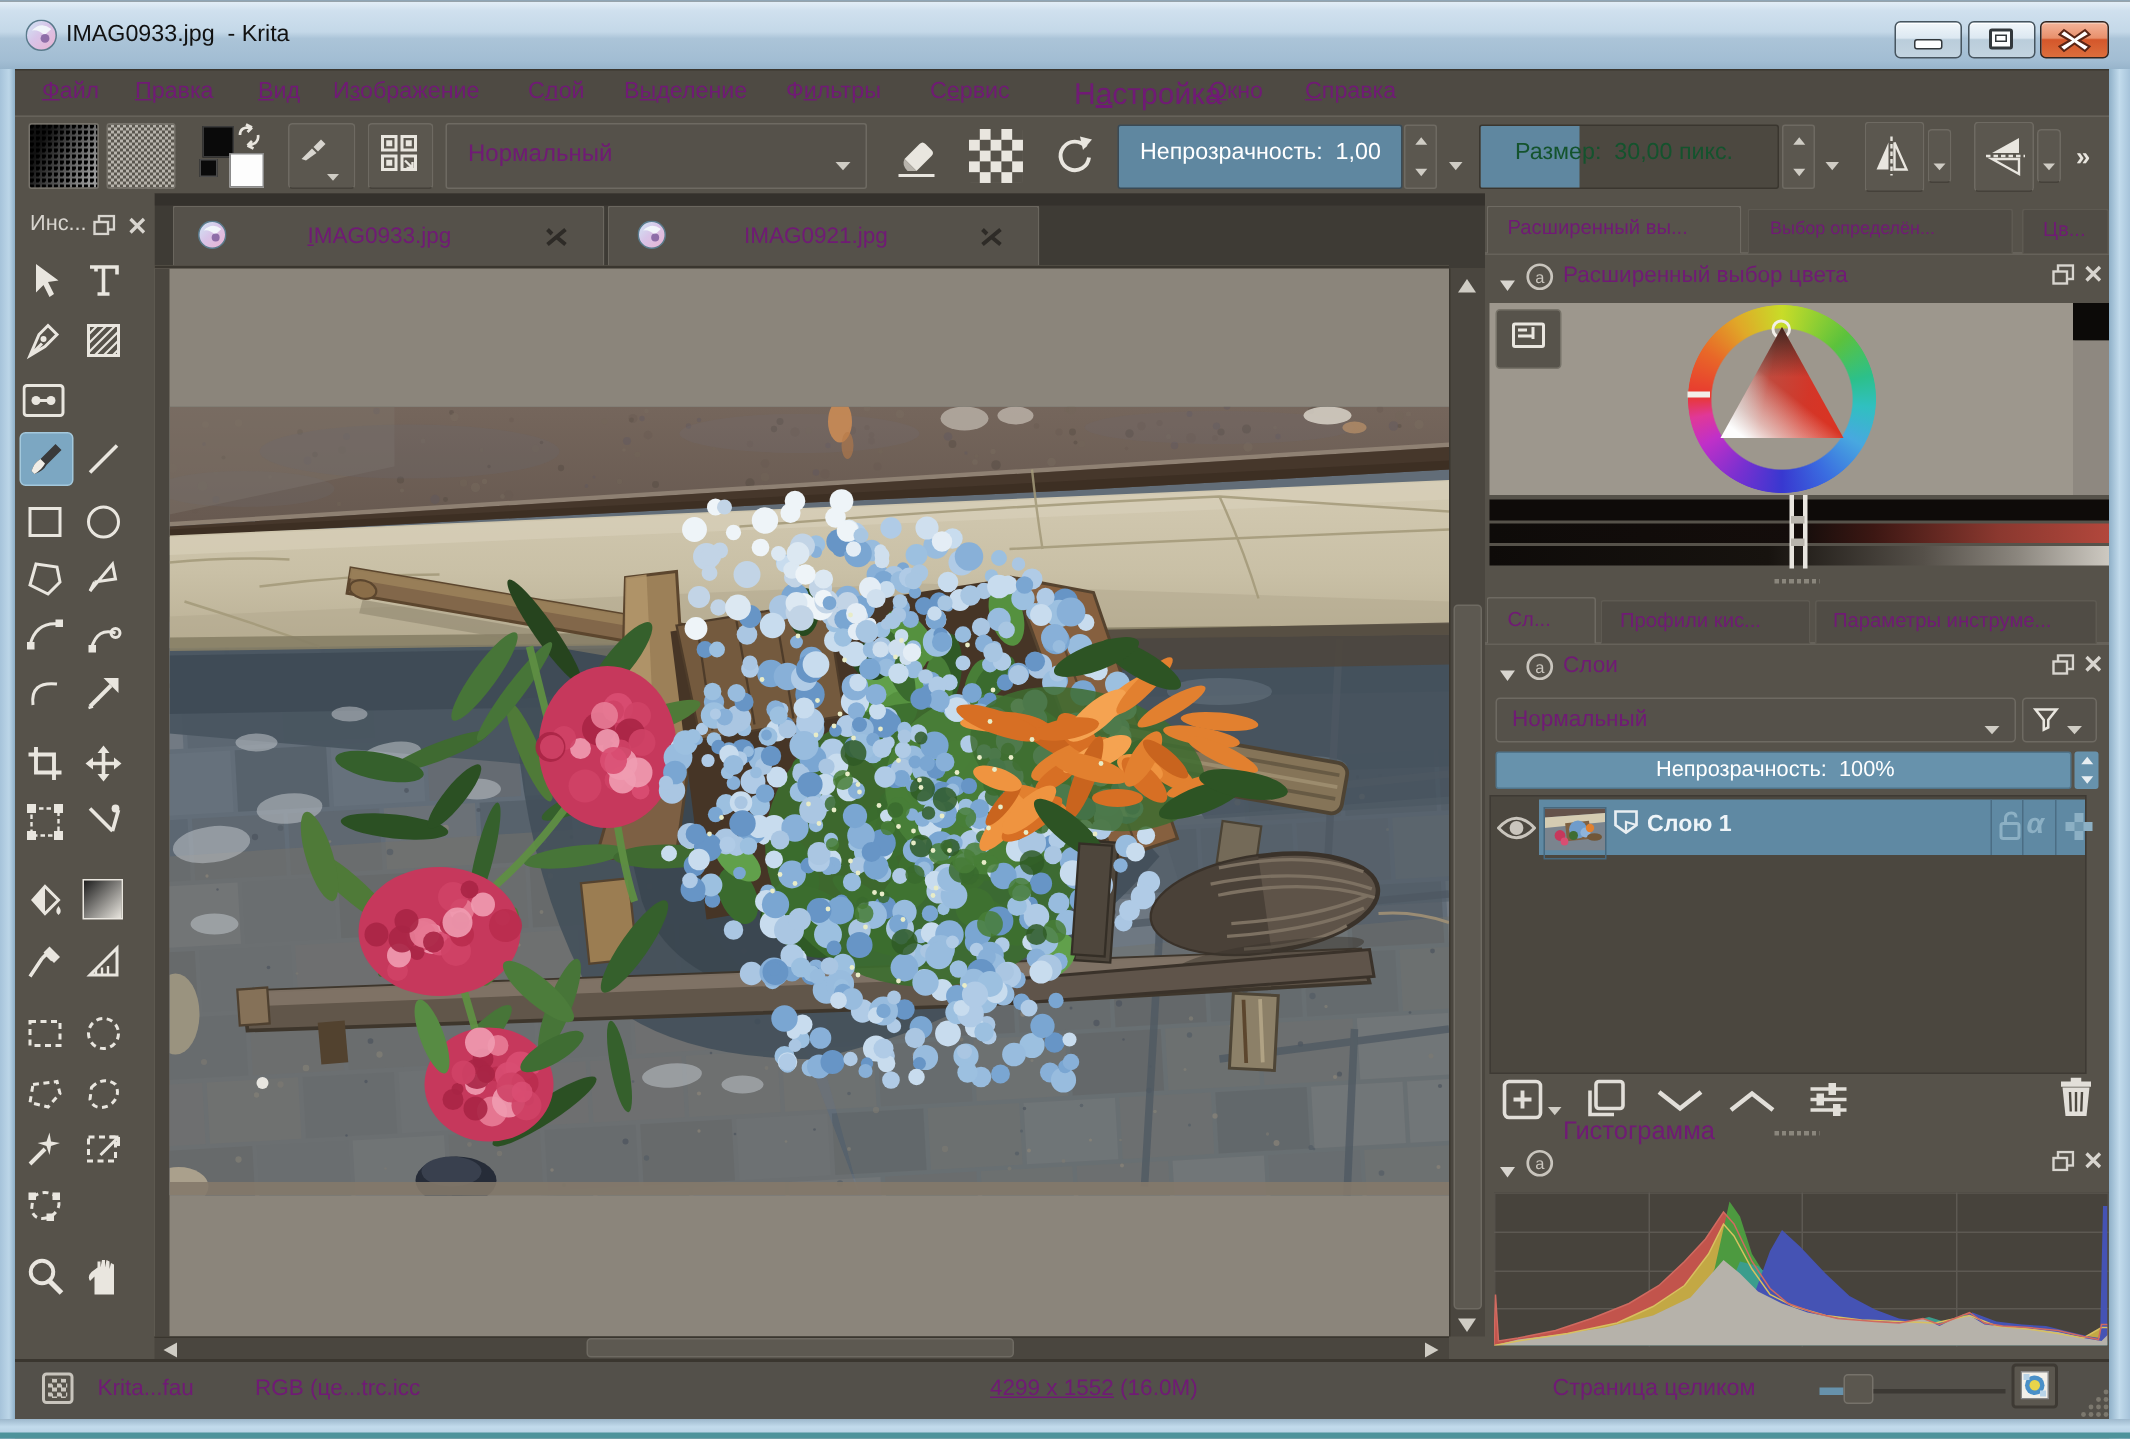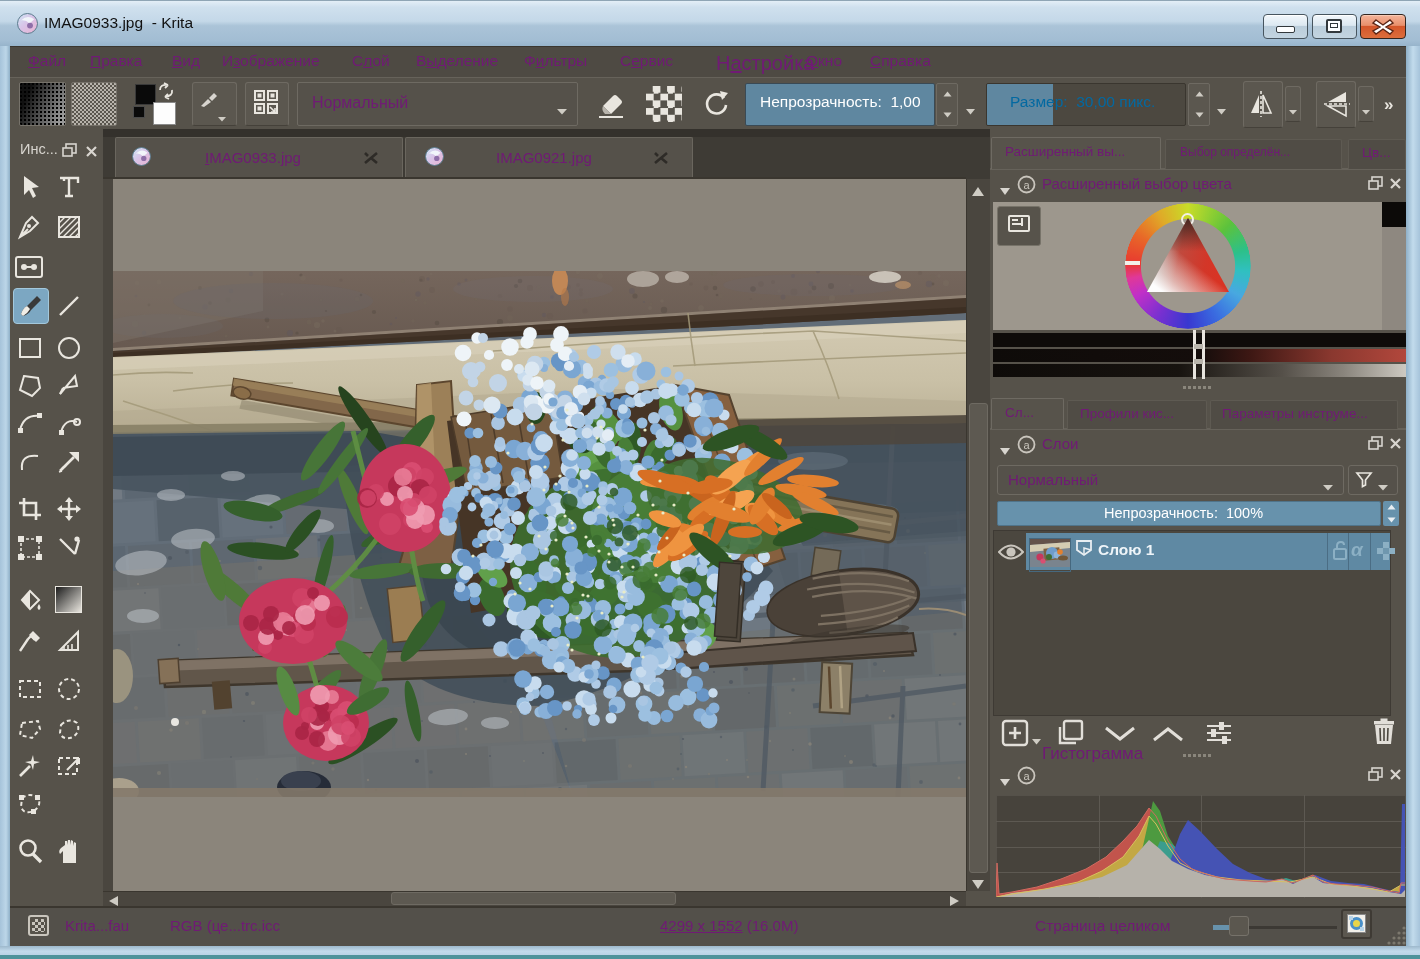--- a/index.html
+++ b/index.html
@@ -103,21 +103,21 @@
           <path d="M0.5,0.5 L8.5,0.5 L4.5,5.5 Z" fill="#cfccc4"></path>
         </svg>
       </div>
     </div>
 <div class="abs" style="left:965px;top:101px"><svg width="11" height="7" viewBox="0 0 11 7" style="">
         <path d="M1,1 L10,1 L5.5,6.5 Z" fill="#cfccc4"></path>
       </svg></div>
 <div class="abs" style="left:986px;top:83px;width:200px;height:43px;background:#4c4840;border:1px solid #3a362f;border-radius:2px;overflow:hidden">
       <div style="position:absolute;left:0;top:0;width:66px;height:43px;background:#5f87a0"></div>
     </div>
-<div class="abs" style="left:1010px;top:93px;font-size:15.5px;color:#0369a1">Размер:&nbsp; 30,00 пикс.</div>
+<div class="abs" style="left:1010px;top:93px;font-size:15.5px;color:#14532d">Размер:&nbsp; 30,00 пикс.</div>
 <div class="abs" style="left:1188px;top:83px;width:22px;height:43px;background:#5b574f;border:1px solid #6e6a62;border-radius:2px">
       <div style="position:absolute;width:100%;height:50%;top:0;display:flex;align-items:center;justify-content:center">
         <svg width="9" height="6" viewBox="0 0 9 6" style="">
           <path d="M4.5,0.5 L8.5,5.5 L0.5,5.5 Z" fill="#cfccc4"></path>
         </svg>
       </div>
       <div style="position:absolute;width:100%;height:50%;top:50%;display:flex;align-items:center;justify-content:center">
         <svg width="9" height="6" viewBox="0 0 9 6" style="">
           <path d="M0.5,0.5 L8.5,0.5 L4.5,5.5 Z" fill="#cfccc4"></path>
         </svg>

